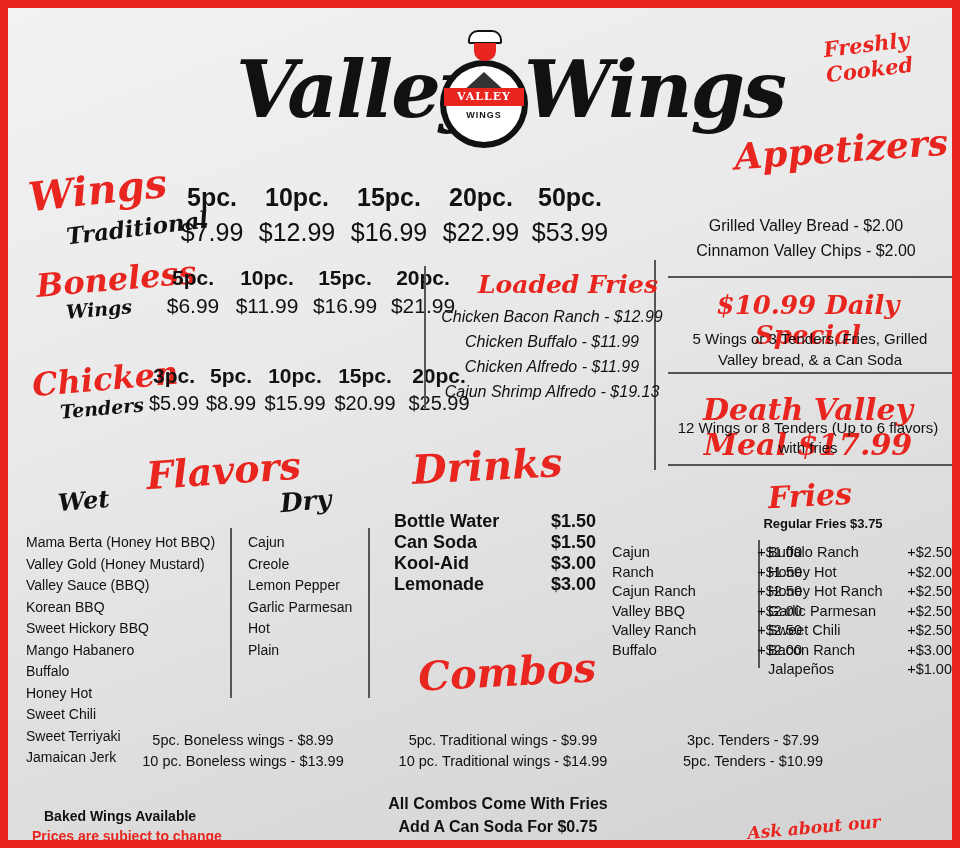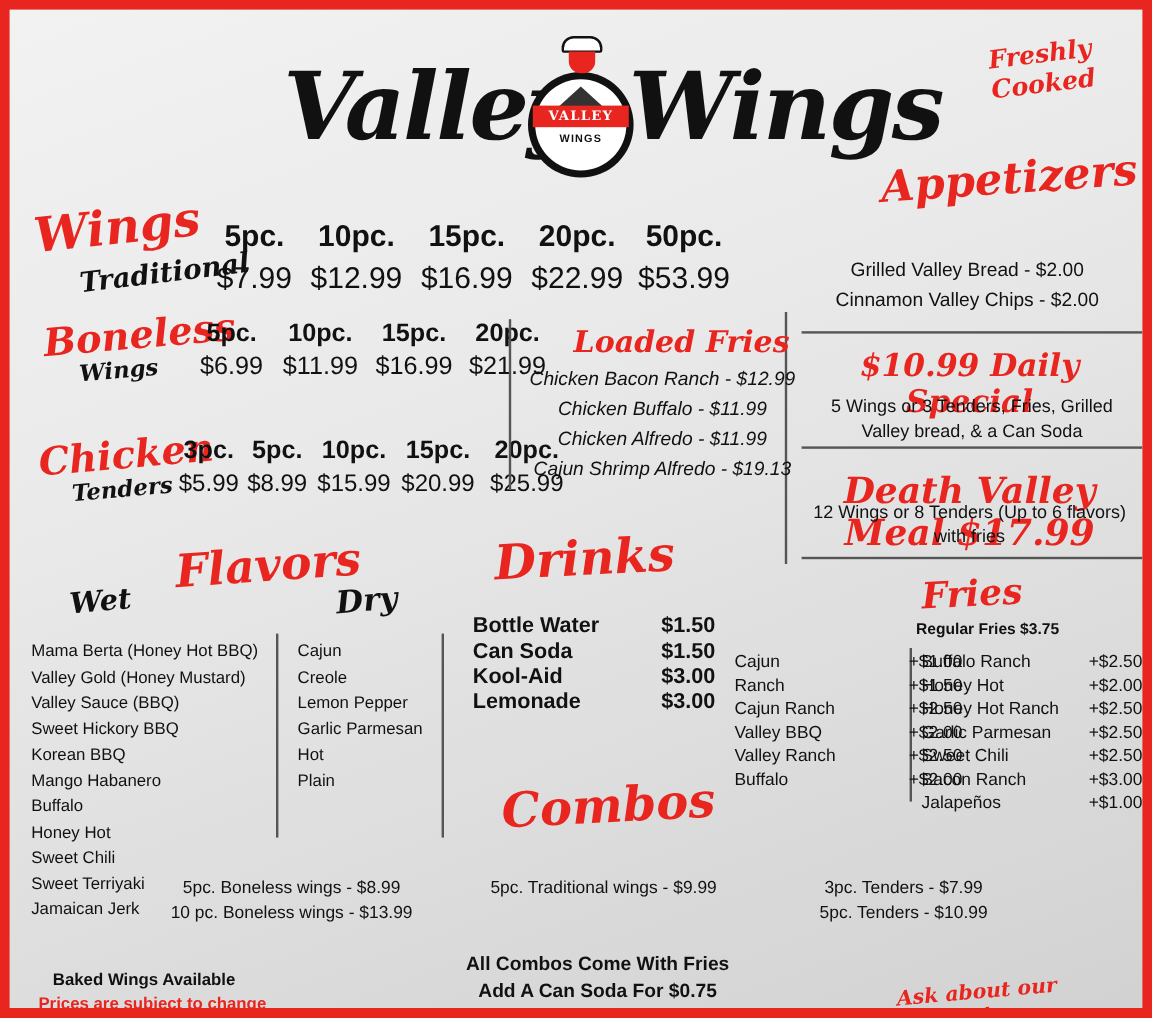--- a/index.html
+++ b/index.html
@@ -235,22 +235,22 @@
     <div>with fries</div>
   </div>
 
   <div class="script flavors-title">Flavors</div>
   <div class="wet-label">Wet</div>
   <div class="dry-label">Dry</div>
   <div class="wet-list">
     <div>Mama Berta (Honey Hot BBQ)</div>
     <div>Valley Gold (Honey Mustard)</div>
     <div>Valley Sauce (BBQ)</div>
+    <div>Korean BBQ</div>
     <div>Sweet Hickory BBQ</div>
-    <div>Korean BBQ</div>
     <div>Mango Habanero</div>
     <div>Buffalo</div>
     <div>Honey Hot</div>
     <div>Sweet Chili</div>
     <div>Sweet Terriyaki</div>
     <div>Jamaican Jerk</div>
   </div>
   <div class="dry-list">
     <div>Cajun</div>
     <div>Creole</div>
@@ -305,20 +305,21 @@
     <div class="val">+$1.00</div>
   </div>
 
   <div class="script combos-title">Combos</div>
   <div class="combo-col combo-c1">
     <div>5pc. Boneless wings - $8.99</div>
     <div>10 pc. Boneless wings - $13.99</div>
   </div>
   <div class="combo-col combo-c2">
     <div>5pc. Traditional wings - $9.99</div>
+    <div>10 pc. Traditional wings - $14.99</div>
   </div>
   <div class="combo-col combo-c3">
     <div>3pc. Tenders - $7.99</div>
     <div>5pc. Tenders - $10.99</div>
   </div>
   <div class="combos-note">
     <div>All Combos Come With Fries</div>
     <div>Add A Can Soda For $0.75</div>
   </div>
 

